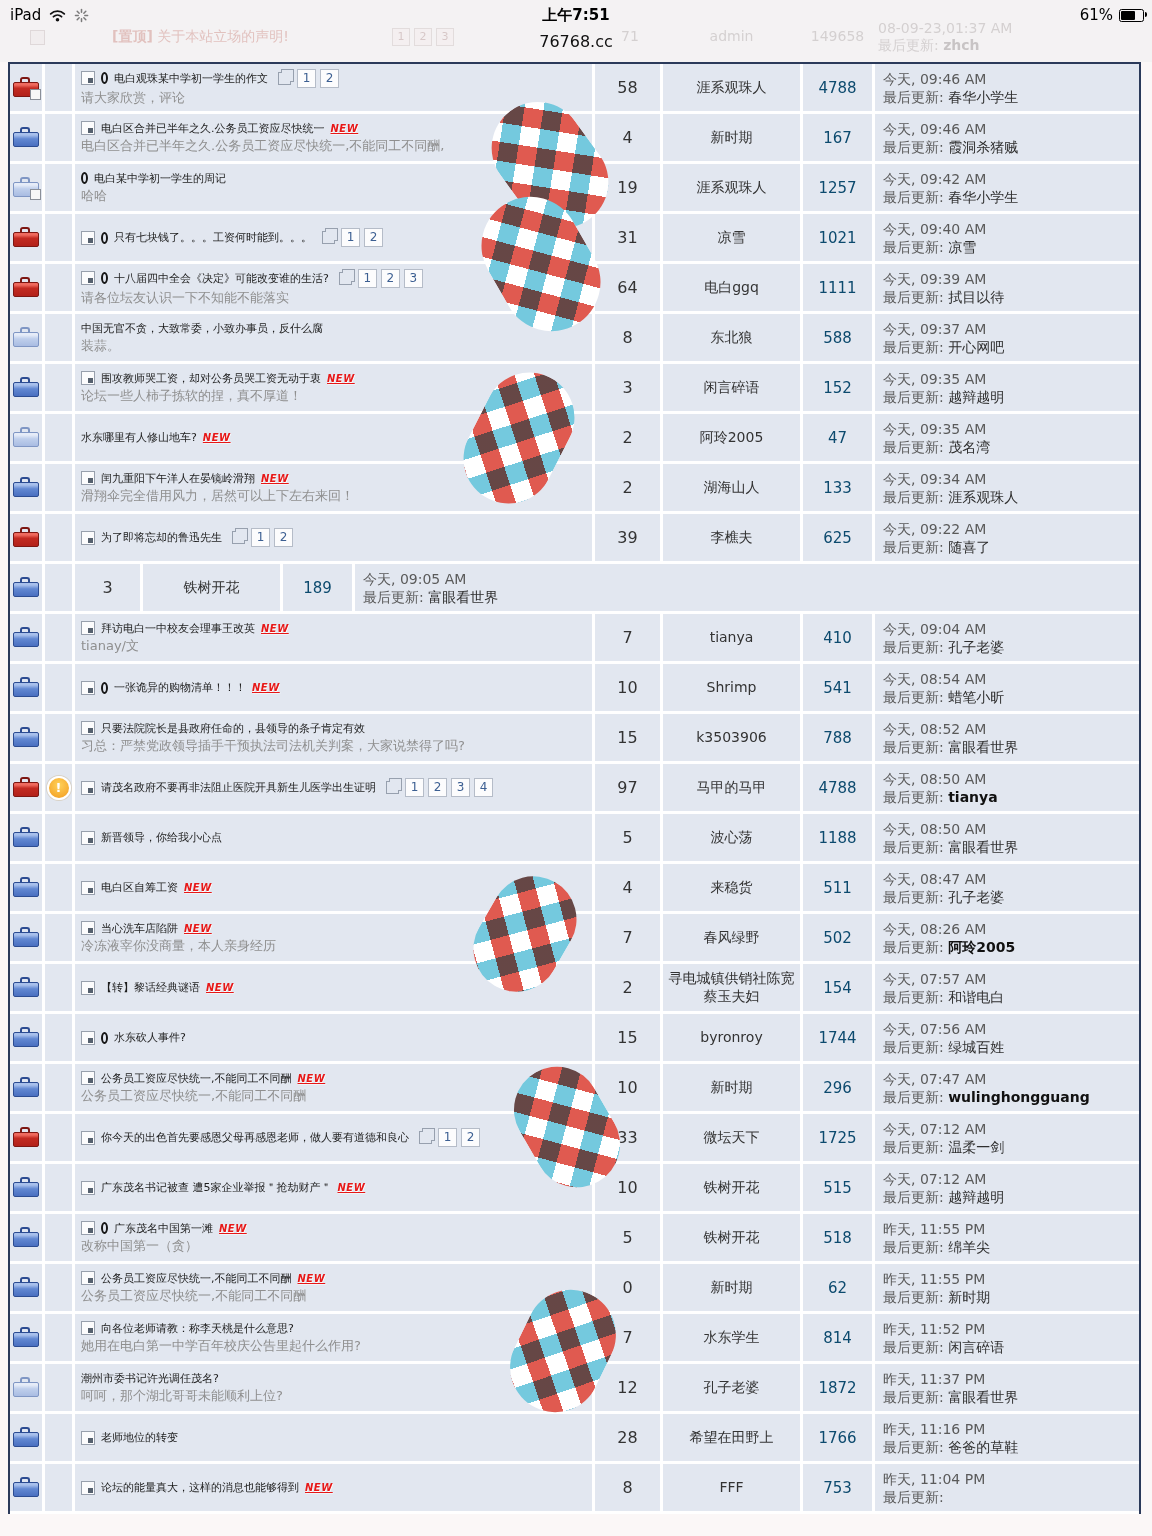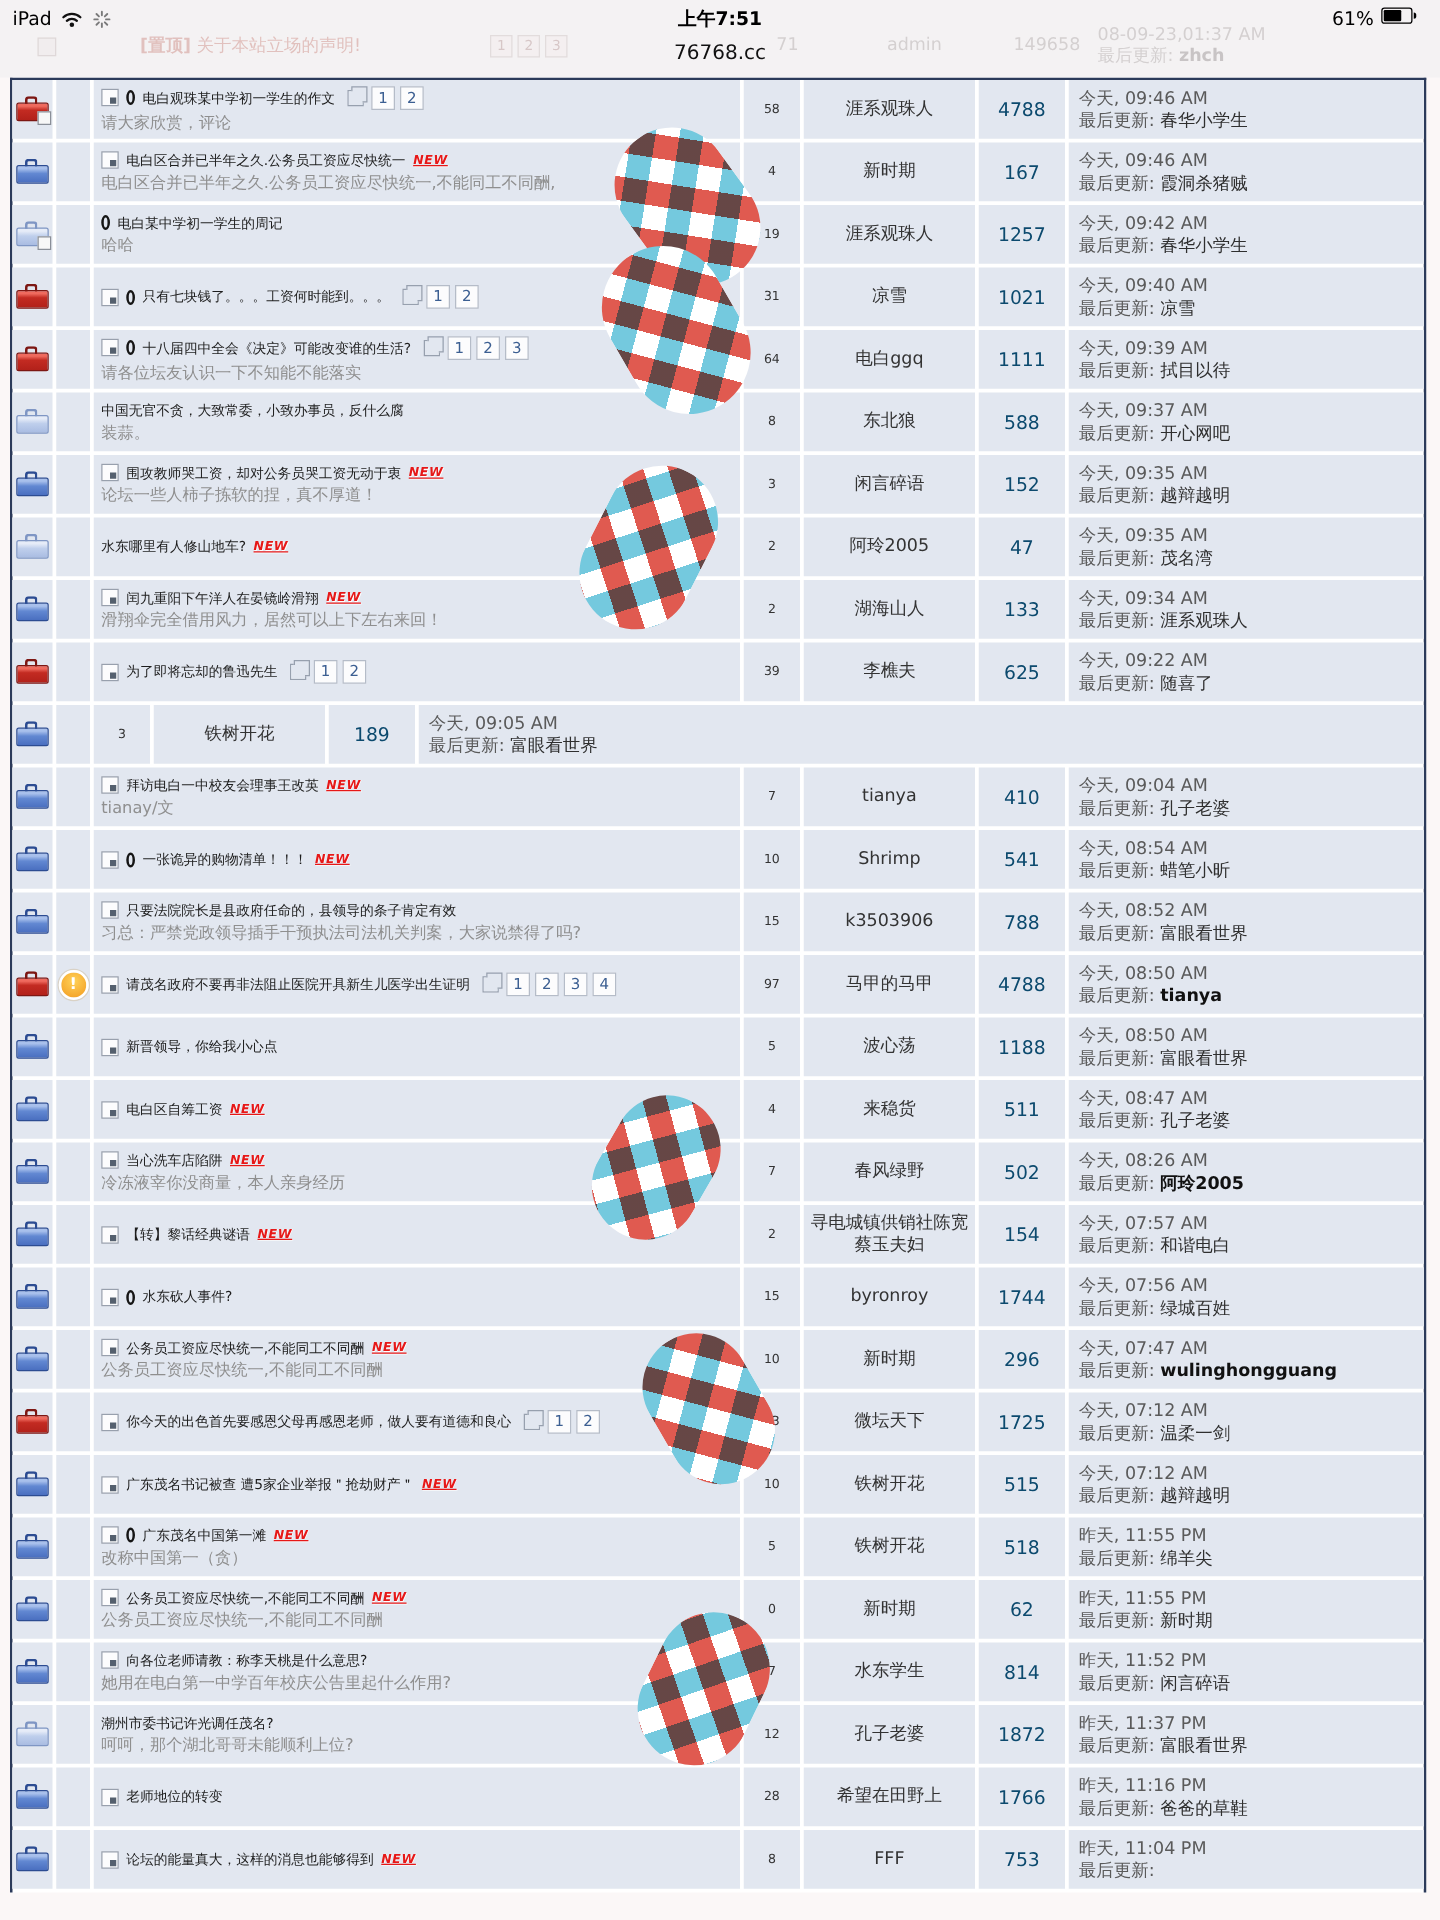--- a/index.html
+++ b/index.html
@@ -11,21 +11,21 @@
   }
   
   .statusbar{
     position:absolute;left:0;top:0;width:1152px;height:62px;
     background:#f4f2f3;z-index:20;
   }
   .sb-row1{position:absolute;left:0;top:6px;width:100%;height:20px;}
   .sb-left{position:absolute;left:10px;top:0;display:flex;align-items:center;gap:8px;}
   .sb-device{font-size:15px;color:#000;}
   .sb-center-time{position:absolute;left:0;right:0;top:0;text-align:center;font-size:15px;font-weight:bold;color:#000;}
-  .sb-right{position:absolute;right:22px;top:0;display:flex;align-items:flex-start;gap:6px;}
+  .sb-right{position:absolute;right:8px;top:0;display:flex;align-items:center;gap:6px;}
   .sb-batt-pct{font-size:15px;color:#000;}
   .battery{position:relative;width:23px;height:11px;border:1px solid #000;border-radius:2.5px;}
   .battery .fill{position:absolute;left:1px;top:1px;bottom:1px;width:60%;background:#000;border-radius:1px;}
   .battery:after{content:"";position:absolute;right:-4px;top:2.5px;width:2.5px;height:5px;background:#000;border-radius:0 2px 2px 0;}
   .sb-url{position:absolute;left:0;right:0;top:32px;text-align:center;font-size:16px;color:#111;z-index:22;}
   
   .ghost{position:absolute;left:0;top:26px;width:100%;height:34px;opacity:.42;z-index:21;font-size:14px;color:#a9a2a2;}
   .ghost .g-ic{position:absolute;left:30px;top:4px;width:13px;height:13px;border:1px solid #c4b6b6;background:#efe8e8;}
   .ghost .g-title{position:absolute;left:112px;top:2px;color:#c97f76;}
   .ghost .g-pages{position:absolute;left:392px;top:2px;display:flex;gap:4px;}
@@ -47,21 +47,21 @@
     display:flex;align-items:center;
     color:#24406e;font-size:15px;padding-left:14px;
   }
   .row{
     display:flex;gap:3px;background:#fff;margin-bottom:3px;height:47px;
   }
   .cell{background:#e2e7f0;display:flex;align-items:center;justify-content:center;box-sizing:border-box;}
   .c-icon{width:32px;flex:none;}
   .c-status{width:27px;flex:none;}
   .c-title{width:517px;flex:none;flex-direction:column;align-items:flex-start;justify-content:center;padding-left:6px;gap:1px;}
-  .c-rep{width:45px;flex:none;font-size:10px;color:#333;}
+  .c-rep{width:65px;flex:none;font-size:16px;color:#333;}
   .c-auth{width:137px;flex:none;font-size:14px;color:#333;text-align:center;line-height:1.25;padding:0 4px;}
   .c-views{width:69px;flex:none;font-size:15px;color:#0c4a6e;}
   .c-upd{flex:1;flex-direction:column;align-items:flex-start;justify-content:center;padding-left:8px;line-height:18px;}
   .u-time{font-size:14px;color:#5a5a5a;}
   .u-by{font-size:14px;color:#5a5a5a;}
   .u-name{color:#2f2f2f;}
   .u-name.bold{font-weight:bold;color:#111;}
   .t-line{display:flex;align-items:center;gap:6px;max-width:505px;}
   .t-text{font-size:11px;color:#1d1d1d;text-decoration:none;white-space:nowrap;}
   .t-sub{font-size:13px;color:#8f8f8f;white-space:nowrap;}

